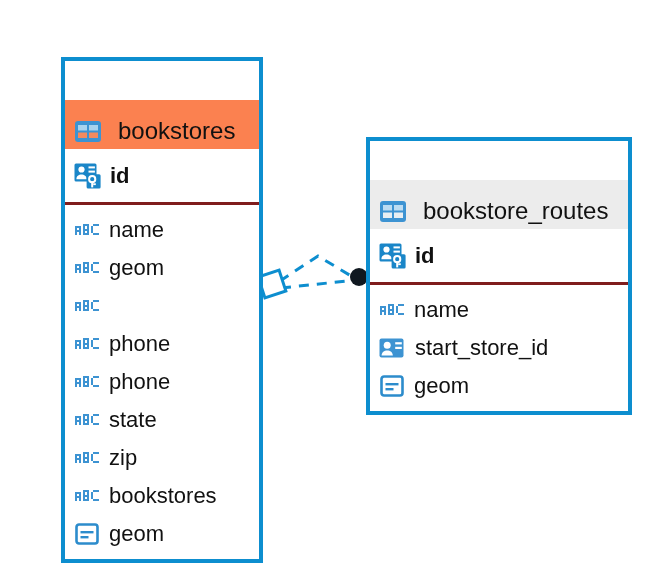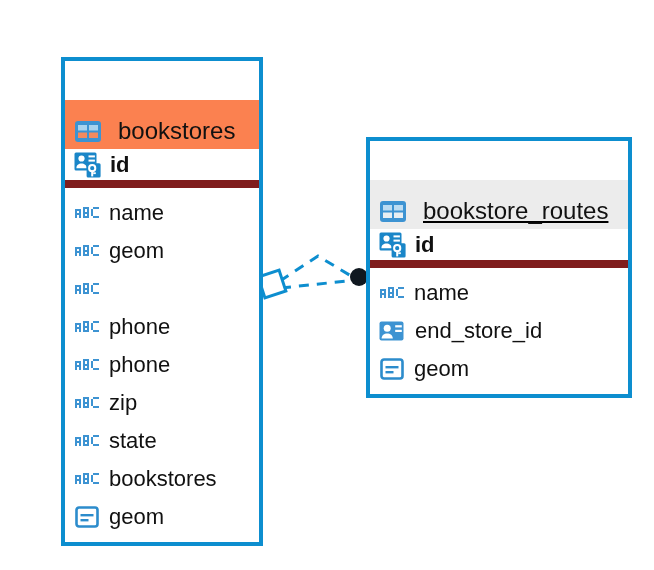--- a/index.html
+++ b/index.html
@@ -24,35 +24,35 @@
     box-sizing:border-box;
     display:flex;
     align-items:center;
     gap:16px;
     padding:18px 10px 5px 9px;
     height:49px;
     flex:0 0 auto;
     margin-top:39px;
   }
   .tbl-header.accent-orange{background:#fb8150;}
-  .tbl-header.accent-gray{background:#ececec;text-decoration:underline;}
+  .tbl-header.accent-gray{background:#ececec;}
   .tbl-title{
     font-size:24px;
     color:#111111;
     line-height:1;
     white-space:nowrap;
   }
   .pk-row{
     box-sizing:border-box;
     display:flex;
     align-items:center;
     gap:9px;
     padding:4px 10px 4px 9px;
-    height:39px;
-    border-bottom:8px solid #7f1d1d;
+    height:56px;
+    border-bottom:3px solid #7f1d1d;
     flex:0 0 auto;
     background:#fff;
   }
   .pk-row .fld-name{font-weight:bold;}
   .fields{
     padding:6px 0 6px 0;
     display:flex;
     flex-direction:column;
     background:#fff;
   }
@@ -262,44 +262,44 @@
               <rect x="13" y="2" width="2" height="3"></rect>
                 <rect x="9" y="5" width="6" height="2"></rect>
               <rect x="13" y="7" width="2" height="2"></rect>
                 <rect x="9" y="9" width="6" height="2"></rect>
               <rect x="19" y="0" width="6" height="2"></rect>
                 <rect x="17" y="2" width="2" height="7"></rect>
               <rect x="19" y="9" width="6" height="2"></rect>
             </g>
           </svg>
         </span>
+        <span class="fld-name">state</span>
+      </div>
+
+      <div class="fld-row">
+        <span class="ico">
+          <svg width="26" height="13" viewBox="0 0 26 13" shape-rendering="crispEdges">
+            <g fill="#3d93d2">
+              <rect x="1" y="2" width="6" height="2"></rect>
+                <rect x="1" y="4" width="2" height="7"></rect>
+              <rect x="5" y="4" width="2" height="7"></rect>
+                <rect x="1" y="6" width="6" height="2"></rect>
+              <rect x="9" y="0" width="6" height="2"></rect>
+                <rect x="9" y="2" width="2" height="9"></rect>
+              <rect x="13" y="2" width="2" height="3"></rect>
+                <rect x="9" y="5" width="6" height="2"></rect>
+              <rect x="13" y="7" width="2" height="2"></rect>
+                <rect x="9" y="9" width="6" height="2"></rect>
+              <rect x="19" y="0" width="6" height="2"></rect>
+                <rect x="17" y="2" width="2" height="7"></rect>
+              <rect x="19" y="9" width="6" height="2"></rect>
+            </g>
+          </svg>
+        </span>
         <span class="fld-name">zip</span>
-      </div>
-
-      <div class="fld-row">
-        <span class="ico">
-          <svg width="26" height="13" viewBox="0 0 26 13" shape-rendering="crispEdges">
-            <g fill="#3d93d2">
-              <rect x="1" y="2" width="6" height="2"></rect>
-                <rect x="1" y="4" width="2" height="7"></rect>
-              <rect x="5" y="4" width="2" height="7"></rect>
-                <rect x="1" y="6" width="6" height="2"></rect>
-              <rect x="9" y="0" width="6" height="2"></rect>
-                <rect x="9" y="2" width="2" height="9"></rect>
-              <rect x="13" y="2" width="2" height="3"></rect>
-                <rect x="9" y="5" width="6" height="2"></rect>
-              <rect x="13" y="7" width="2" height="2"></rect>
-                <rect x="9" y="9" width="6" height="2"></rect>
-              <rect x="19" y="0" width="6" height="2"></rect>
-                <rect x="17" y="2" width="2" height="7"></rect>
-              <rect x="19" y="9" width="6" height="2"></rect>
-            </g>
-          </svg>
-        </span>
-        <span class="fld-name">state</span>
       </div>
 
       <div class="fld-row">
         <span class="ico">
           <svg width="26" height="13" viewBox="0 0 26 13" shape-rendering="crispEdges">
             <g fill="#3d93d2">
               <rect x="1" y="2" width="6" height="2"></rect>
                 <rect x="1" y="4" width="2" height="7"></rect>
               <rect x="5" y="4" width="2" height="7"></rect>
                 <rect x="1" y="6" width="6" height="2"></rect>
@@ -381,33 +381,33 @@
                 <rect x="9" y="9" width="6" height="2"></rect>
               <rect x="19" y="0" width="6" height="2"></rect>
                 <rect x="17" y="2" width="2" height="7"></rect>
               <rect x="19" y="9" width="6" height="2"></rect>
             </g>
           </svg>
         </span>
         <span class="fld-name">name</span>
       </div>
 
-
       <div class="fld-row">
         <span class="ico">
           <svg width="27" height="21" viewBox="0 0 27 21">
             <rect x="0.5" y="0.5" width="24" height="19" rx="2" fill="#3d93d2"></rect>
             <circle cx="8.2" cy="7.2" r="3.5" fill="#ffffff"></circle>
             <path d="M2.6 17.6c0-3.4 2.6-5.2 5.6-5.2s5.6 1.8 5.6 5.2z" fill="#ffffff"></path>
             <rect x="16.2" y="4.2" width="6.6" height="2.2" fill="#ffffff"></rect>
             <rect x="16.2" y="8.8" width="6.6" height="2.2" fill="#ffffff"></rect>
           </svg>
         </span>
-        <span class="fld-name">end_store_id</span>
-      </div>
+        <span class="fld-name">start_store_id</span>
+      </div>
+
 
       <div class="fld-row">
         <span class="ico">
           <svg width="26" height="24" viewBox="0 0 26 24">
             <rect x="2.5" y="2.5" width="21" height="19" rx="2.5" fill="#ffffff" stroke="#2c8ccc" stroke-width="2.6"></rect>
             <rect x="6.5" y="9" width="13" height="2.4" fill="#2c8ccc"></rect>
             <rect x="6.5" y="14" width="8" height="2.4" fill="#2c8ccc"></rect>
           </svg>
         </span>
         <span class="fld-name">geom</span>

